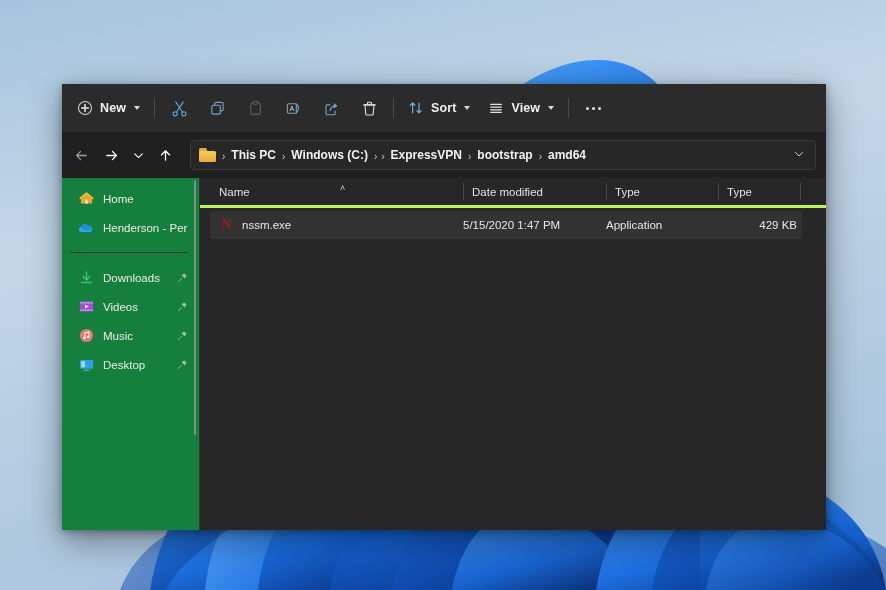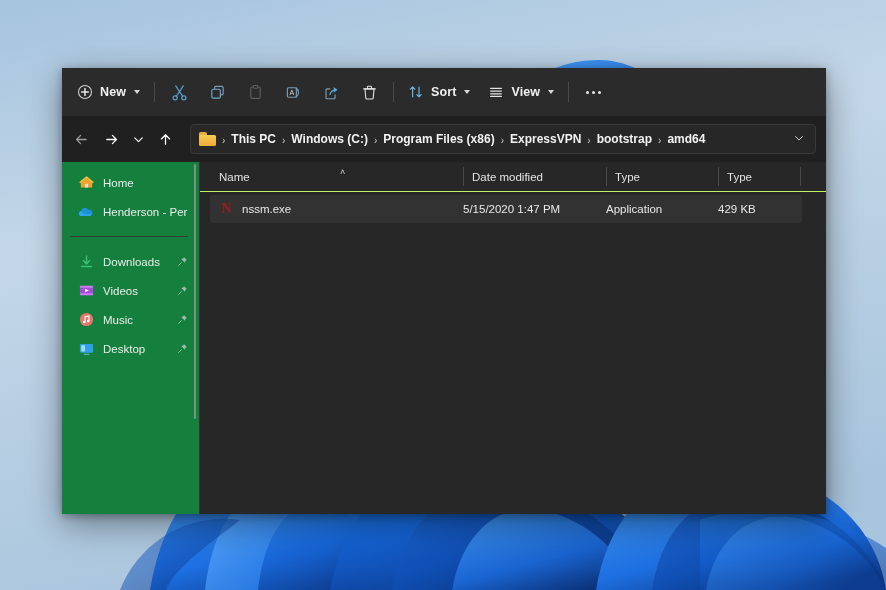--- a/index.html
+++ b/index.html
@@ -27,21 +27,21 @@
     inset: 0;
     width: 886px;
     height: 590px;
     display: block;
   }
 
   
   #window {
     position: absolute;
     left: 62px;
-    top: 68px;
+    top: 84px;
     width: 764px;
     height: 446px;
     background: #202020;
     box-shadow: 0 10px 32px rgba(0,0,0,0.40), 0 2px 8px rgba(0,0,0,0.30);
     overflow: hidden;
     display: flex;
     flex-direction: column;
   }
 
   
@@ -250,21 +250,21 @@
     flex-direction: column;
     min-width: 0;
     position: relative;
   }
   .colheader {
     height: 30px;
     min-height: 30px;
     display: flex;
     align-items: stretch;
     background: #272727;
-    border-bottom: 1px solid #bef264;
+    border-bottom: 3px solid #bef264;
     padding-left: 10px;
     box-sizing: border-box;
     position: relative;
   }
   .col {
     display: flex;
     align-items: center;
     position: relative;
     color: #e2e2e2;
     font-size: 11.5px;
@@ -312,21 +312,21 @@
     align-items: center;
     background: #323232;
     border-radius: 3px;
     padding-left: 9px;
     box-sizing: border-box;
   }
   .fr-cell { font-size: 11.5px; color: #e8e8e8; box-sizing: border-box; }
   .fr-name { width: 244px; display: flex; align-items: center; gap: 8px; }
   .fr-date { width: 143px; }
   .fr-type { width: 112px; }
-  .fr-size { flex: 1; text-align: left; padding-right: 5px; }
+  .fr-size { flex: 1; text-align: right; padding-right: 5px; }
 
   .exeicon {
     width: 15px; height: 15px;
     display: flex; align-items: center; justify-content: center;
     font-family: "Liberation Serif", serif;
     font-weight: bold;
     font-size: 14px;
     color: #9d1c1c;
     line-height: 1;
   }
@@ -506,21 +506,20 @@
       </svg>
     </div>
 
     <div class="addressbox">
       <span class="folder-ico"></span>
       <span class="crumb-sep">›</span>
       <span class="crumb">This PC</span>
       <span class="crumb-sep">›</span>
       <span class="crumb">Windows (C:)</span>
       <span class="crumb-sep">›</span>
-      <span class="crumb">Program Files (x86)</span>
       <span class="crumb-sep">›</span>
       <span class="crumb">ExpressVPN</span>
       <span class="crumb-sep">›</span>
       <span class="crumb">bootstrap</span>
       <span class="crumb-sep">›</span>
       <span class="crumb">amd64</span>
       <span class="addr-chev">
         <svg width="12" height="12" viewBox="0 0 16 16">
           <path d="M3.4 6 L8 10.6 L12.6 6" fill="none" stroke="#dadada" stroke-width="1.3" stroke-linecap="round" stroke-linejoin="round"></path>
         </svg>

